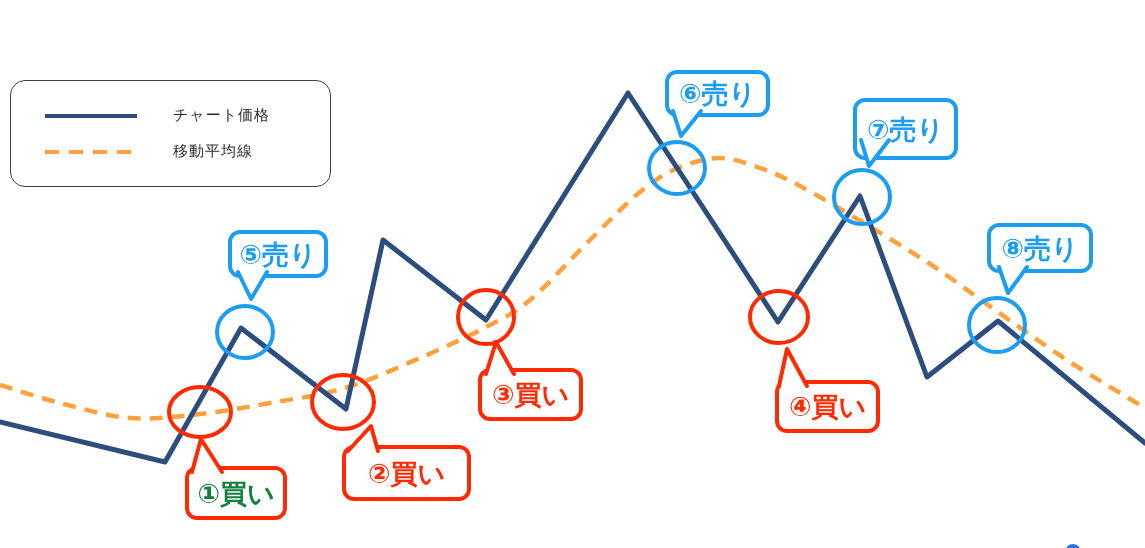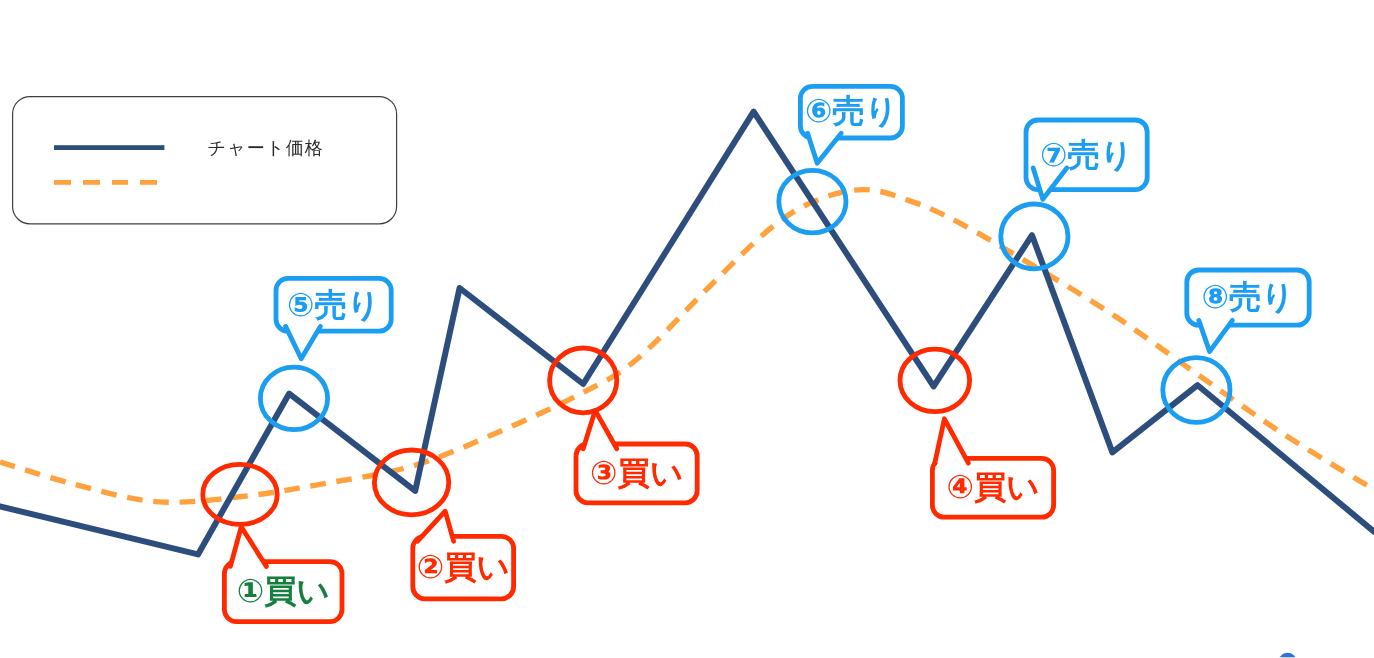--- a/index.html
+++ b/index.html
@@ -46,30 +46,31 @@
       <ellipse cx="1073" cy="550" rx="7" ry="6" fill="#2E6FE8"></ellipse>
     </svg>
 
   <div id="legend">
     <div class="legend-row">
       <span class="swatch solid"></span>
       <span class="legend-label">チャート価格</span>
     </div>
     <div class="legend-row">
       <span class="swatch dashed"></span>
+      <span class="legend-label">移動平均線</span>
     </div>
   </div>
 
   <div id="bubbles">
       <div class="bubble" style="left: 185px; top: 466px; width: 102px; height: 54px; border: 4px solid rgb(255, 42, 0); color: #15803d;">①買い</div>
-      <div class="bubble" style="left: 342px; top: 445px; width: 88px; height: 56px; border: 4px solid rgb(255, 42, 0); color: rgb(255, 42, 0);">②買い</div>
+      <div class="bubble" style="left: 342px; top: 445px; width: 129px; height: 56px; border: 4px solid rgb(255, 42, 0); color: rgb(255, 42, 0);">②買い</div>
       <div class="bubble" style="left: 478px; top: 368px; width: 105px; height: 53px; border: 4px solid rgb(255, 42, 0); color: rgb(255, 42, 0); text-align: center;">③買い</div>
       <div class="bubble" style="left: 775px; top: 380px; width: 105px; height: 53px; border: 4px solid rgb(255, 42, 0); color: rgb(255, 42, 0);">④買い</div>
       <div class="bubble" style="left: 228px; top: 230px; width: 100px; height: 48px; border: 4px solid rgb(27, 157, 242); color: rgb(27, 157, 242);">⑤売り</div>
-      <div class="bubble" style="left: 665px; top: 70px; width: 89px; height: 47px; border: 4px solid rgb(27, 157, 242); color: rgb(27, 157, 242);">⑥売り</div>
+      <div class="bubble" style="left: 665px; top: 70px; width: 105px; height: 47px; border: 4px solid rgb(27, 157, 242); color: rgb(27, 157, 242);">⑥売り</div>
       <div class="bubble" style="left: 853px; top: 98px; width: 105px; height: 62px; border: 4px solid rgb(27, 157, 242); color: rgb(27, 157, 242);">⑦売り</div>
       <div class="bubble" style="left: 987px; top: 223px; width: 106px; height: 50px; border: 4px solid rgb(27, 157, 242); color: rgb(27, 157, 242);">⑧売り</div>
     </div>
 
   <svg id="tail-svg" width="1145" height="548" viewBox="0 0 1145 548">
       <path d="M192,472 L201,439 L222,472" fill="#ffffff" stroke="#FF2A00" stroke-width="4" stroke-linejoin="round" stroke-linecap="round"></path>
       <path d="M348,451 L371,426 L378,451" fill="#ffffff" stroke="#FF2A00" stroke-width="4" stroke-linejoin="round" stroke-linecap="round"></path>
       <path d="M486,374 L496,342 L514,374" fill="#ffffff" stroke="#FF2A00" stroke-width="4" stroke-linejoin="round" stroke-linecap="round"></path>
       <path d="M779,386 L787,349 L807,386" fill="#ffffff" stroke="#FF2A00" stroke-width="4" stroke-linejoin="round" stroke-linecap="round"></path>
       <path d="M238,272 L251,299 L267,272" fill="#ffffff" stroke="#1B9DF2" stroke-width="4" stroke-linejoin="round" stroke-linecap="round"></path>

